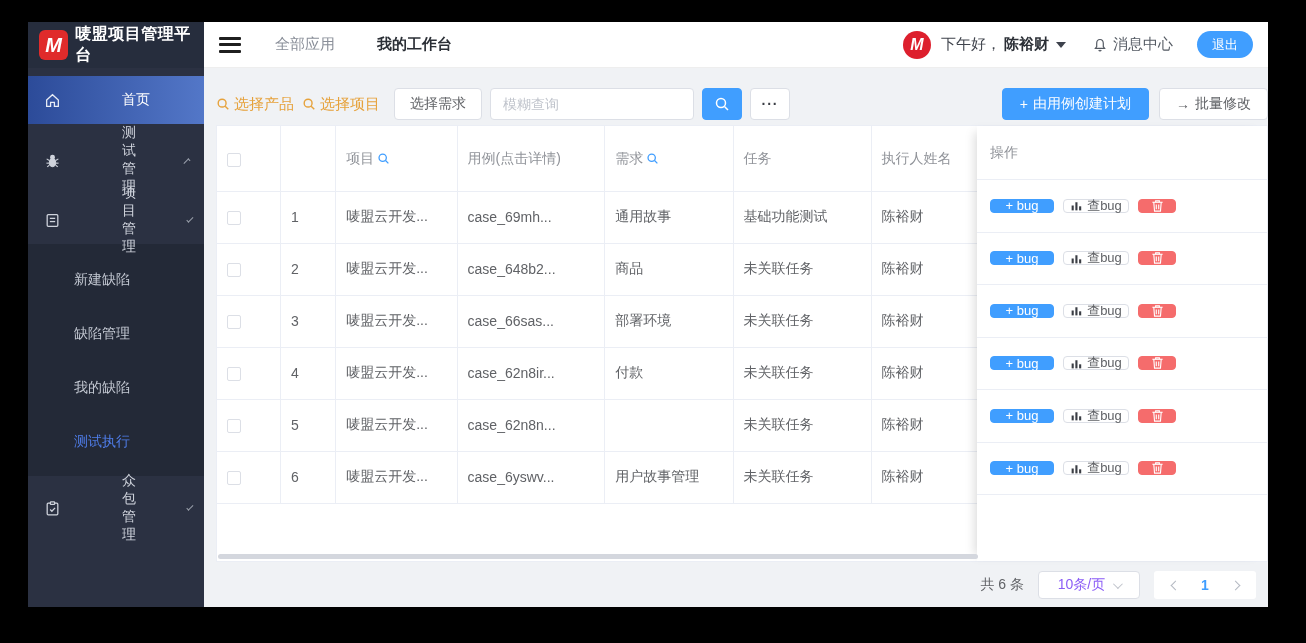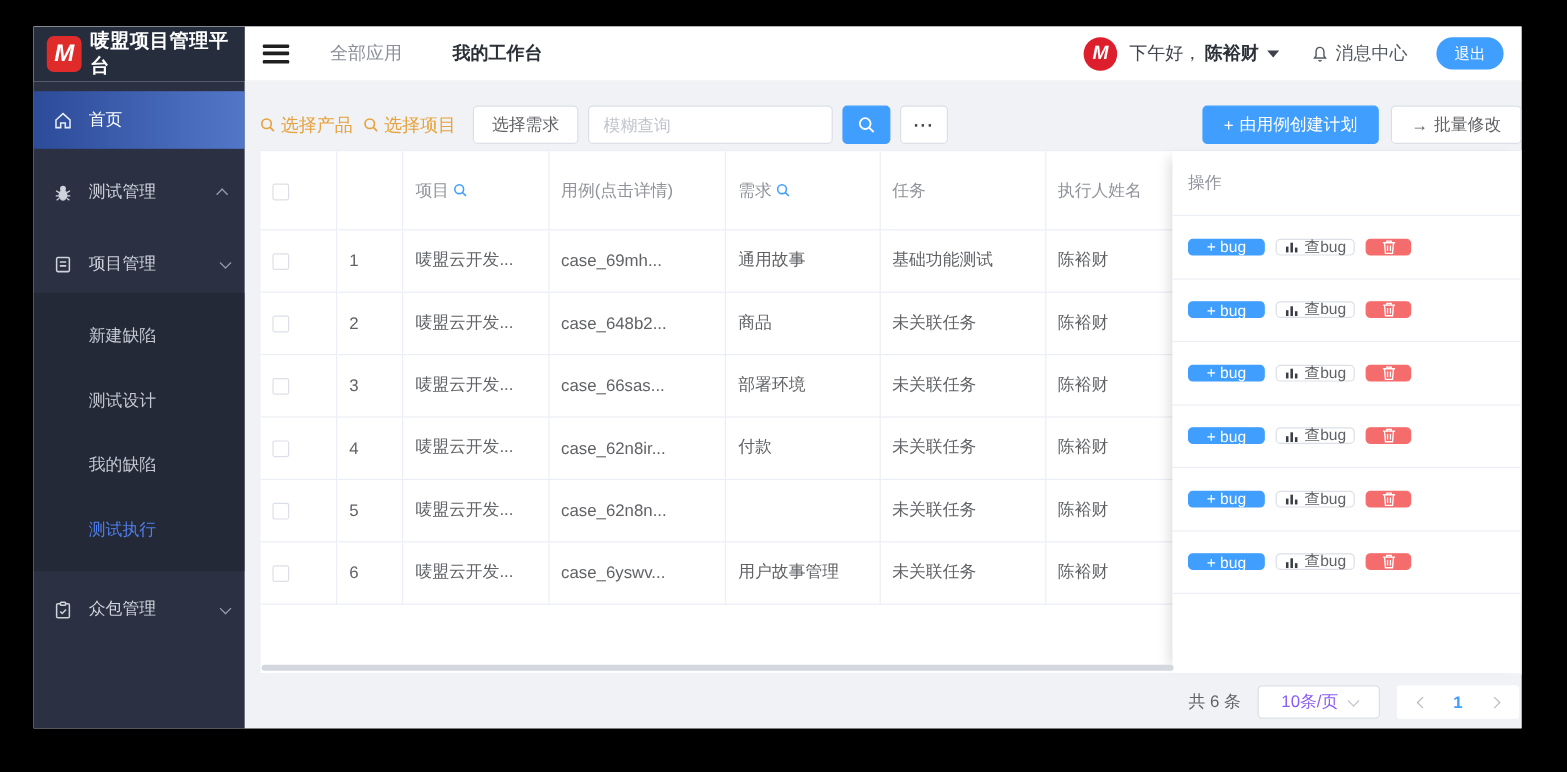--- a/index.html
+++ b/index.html
@@ -20,21 +20,21 @@
   .topbar-right { margin-left:auto; display:flex; align-items:center; gap:10px; }
   .avatar { width:28px; height:28px; border-radius:50%; background:#dd1f2d; color:#fff; font-weight:bold; font-size:16px; font-style:italic; display:flex; align-items:center; justify-content:center; }
   .greeting { font-size:15px; color:#40444d; display:flex; align-items:center; gap:3px; cursor:pointer; }
   .greeting b { color:#2b2f36; }
   .caret-down { width:0; height:0; border-left:5px solid transparent; border-right:5px solid transparent; border-top:6px solid #3d424c; margin-left:4px; }
   .msg { display:flex; align-items:center; gap:5px; color:#545a63; font-size:15px; margin-left:16px; cursor:pointer; }
   .logout-btn { margin-left:14px; background:#409eff; color:#fff; border:none; border-radius:14px; height:27px; padding:0 15px; font-size:13px; cursor:pointer; }
 
   
   .sidebar { position:absolute; left:0; top:46px; bottom:0; width:176px; background:#2b3142; overflow:hidden; color:#cfd3dc; }
-  .side-item { height:48px; display:flex; align-items:center; padding:0 14px 0 16px; font-size:14px; cursor:pointer; }
+  .side-item { height:48px; display:flex; align-items:center; padding:0 14px 0 16px; font-size:14px; cursor:pointer;gap:48px; }
   .side-item .s-ico { width:17px; height:17px; margin-right:13px; display:inline-flex; color:#cfd3dc; }
   .side-item .chev { margin-left:auto; color:#9aa0ac; }
   .si-home { margin-top:8px; background:linear-gradient(90deg,#2c4b99 0%,#5377c8 100%); color:#fff; }
   .si-home .s-ico { color:#e8ecf5; }
   .si-gap { margin-top:12px; }
   .submenu { background:#232937; padding:8px 0; }
   .sub-item { height:54px; line-height:54px; padding-left:46px; font-size:14px; color:#c3c8d2; cursor:pointer; }
   .sub-item.active { color:#4f7de9; }
   .chev { width:7px; height:7px; border-right:1.6px solid currentColor; border-bottom:1.6px solid currentColor; display:inline-block; }
   .chev.down { transform:rotate(45deg) translateY(-2px); }
@@ -72,21 +72,21 @@
   .ops-col { position:absolute; top:0; right:0; bottom:0; width:290px; background:#fff; box-shadow:-8px 0 10px -6px rgba(0,0,0,.15); }
   .ops-header { height:54px; display:flex; align-items:center; padding-left:13px; color:#909399; font-size:14px; border-bottom:1px solid #ebeef5; }
   .ops-row { height:52.5px; border-bottom:1px solid #ebeef5; display:flex; align-items:center; padding-left:13px; gap:9px; }
   .btn-sm { height:14px; border-radius:4px; font-size:13px; display:inline-flex; align-items:center; justify-content:center; cursor:pointer; }
   .btn-addbug { background:#409eff; border:1px solid #409eff; color:#fff; width:64px; }
   .btn-viewbug { background:#fff; border:1px solid #dcdfe6; color:#606266; width:66px; gap:4px; }
   .btn-del { background:#f56c6c; border:1px solid #f56c6c; color:#fff; width:38px; }
   .hthumb { position:absolute; left:1px; bottom:2px; width:760px; height:5px; border-radius:3px; background:#d4d7de; cursor:pointer; }
 
   
-  .pager { position:absolute; right:2px; top:502px; height:30px; display:flex; align-items:center; font-size:14px; color:#606266; }
+  .pager { position:absolute; right:12px; top:502px; height:30px; display:flex; align-items:center; font-size:14px; color:#606266; }
   .page-size { width:102px; height:28px; border:1px solid #dcdfe6; border-radius:4px; background:#fff; display:inline-flex; align-items:center; justify-content:center; gap:8px; margin-left:14px; color:#8b5cf6; cursor:pointer; }
   .page-size .chev { border-color:#c0c4cc; }
   .page-box { margin-left:14px; background:#fff; border-radius:3px; height:28px; display:flex; align-items:center; padding:0 6px; }
   .page-arrow { width:30px; height:28px; display:flex; align-items:center; justify-content:center; color:#b4b9c2; cursor:pointer; }
   .page-num { width:30px; text-align:center; color:#409eff; font-weight:bold; cursor:pointer; }
   .chev-l { width:7px; height:7px; border-left:1.6px solid currentColor; border-bottom:1.6px solid currentColor; transform:rotate(45deg); }
   .chev-r { width:7px; height:7px; border-right:1.6px solid currentColor; border-top:1.6px solid currentColor; transform:rotate(45deg); }
   svg { display:block; }
 </style>
 </head>
@@ -160,21 +160,21 @@
           <rect x="3" y="2.5" width="10" height="11" rx="1"></rect>
           <line x1="5.5" y1="6" x2="10.5" y2="6"></line>
           <line x1="5.5" y1="9" x2="10.5" y2="9"></line>
         </svg>
       </span>
       <span>项目管理</span>
       <span class="chev down"></span>
     </div>
     <div class="submenu">
       <div class="sub-item">新建缺陷</div>
-      <div class="sub-item">测试设计</div>
+      <div class="sub-item">缺陷管理</div>
       <div class="sub-item">我的缺陷</div>
       <div class="sub-item active">测试执行</div>
     </div>
     <div class="side-item" style="margin-top:8px;">
       <span class="s-ico">
         <svg width="17" height="17" viewBox="0 0 16 16" fill="none" stroke="currentColor" stroke-width="1.2">
           <rect x="3" y="3" width="10" height="11" rx="1"></rect>
           <rect x="6" y="1.8" width="4" height="2.4" rx="0.6" fill="#2b3142"></rect>
           <path d="M5.8 9 L7.4 10.6 L10.4 7.4"></path>
         </svg>

